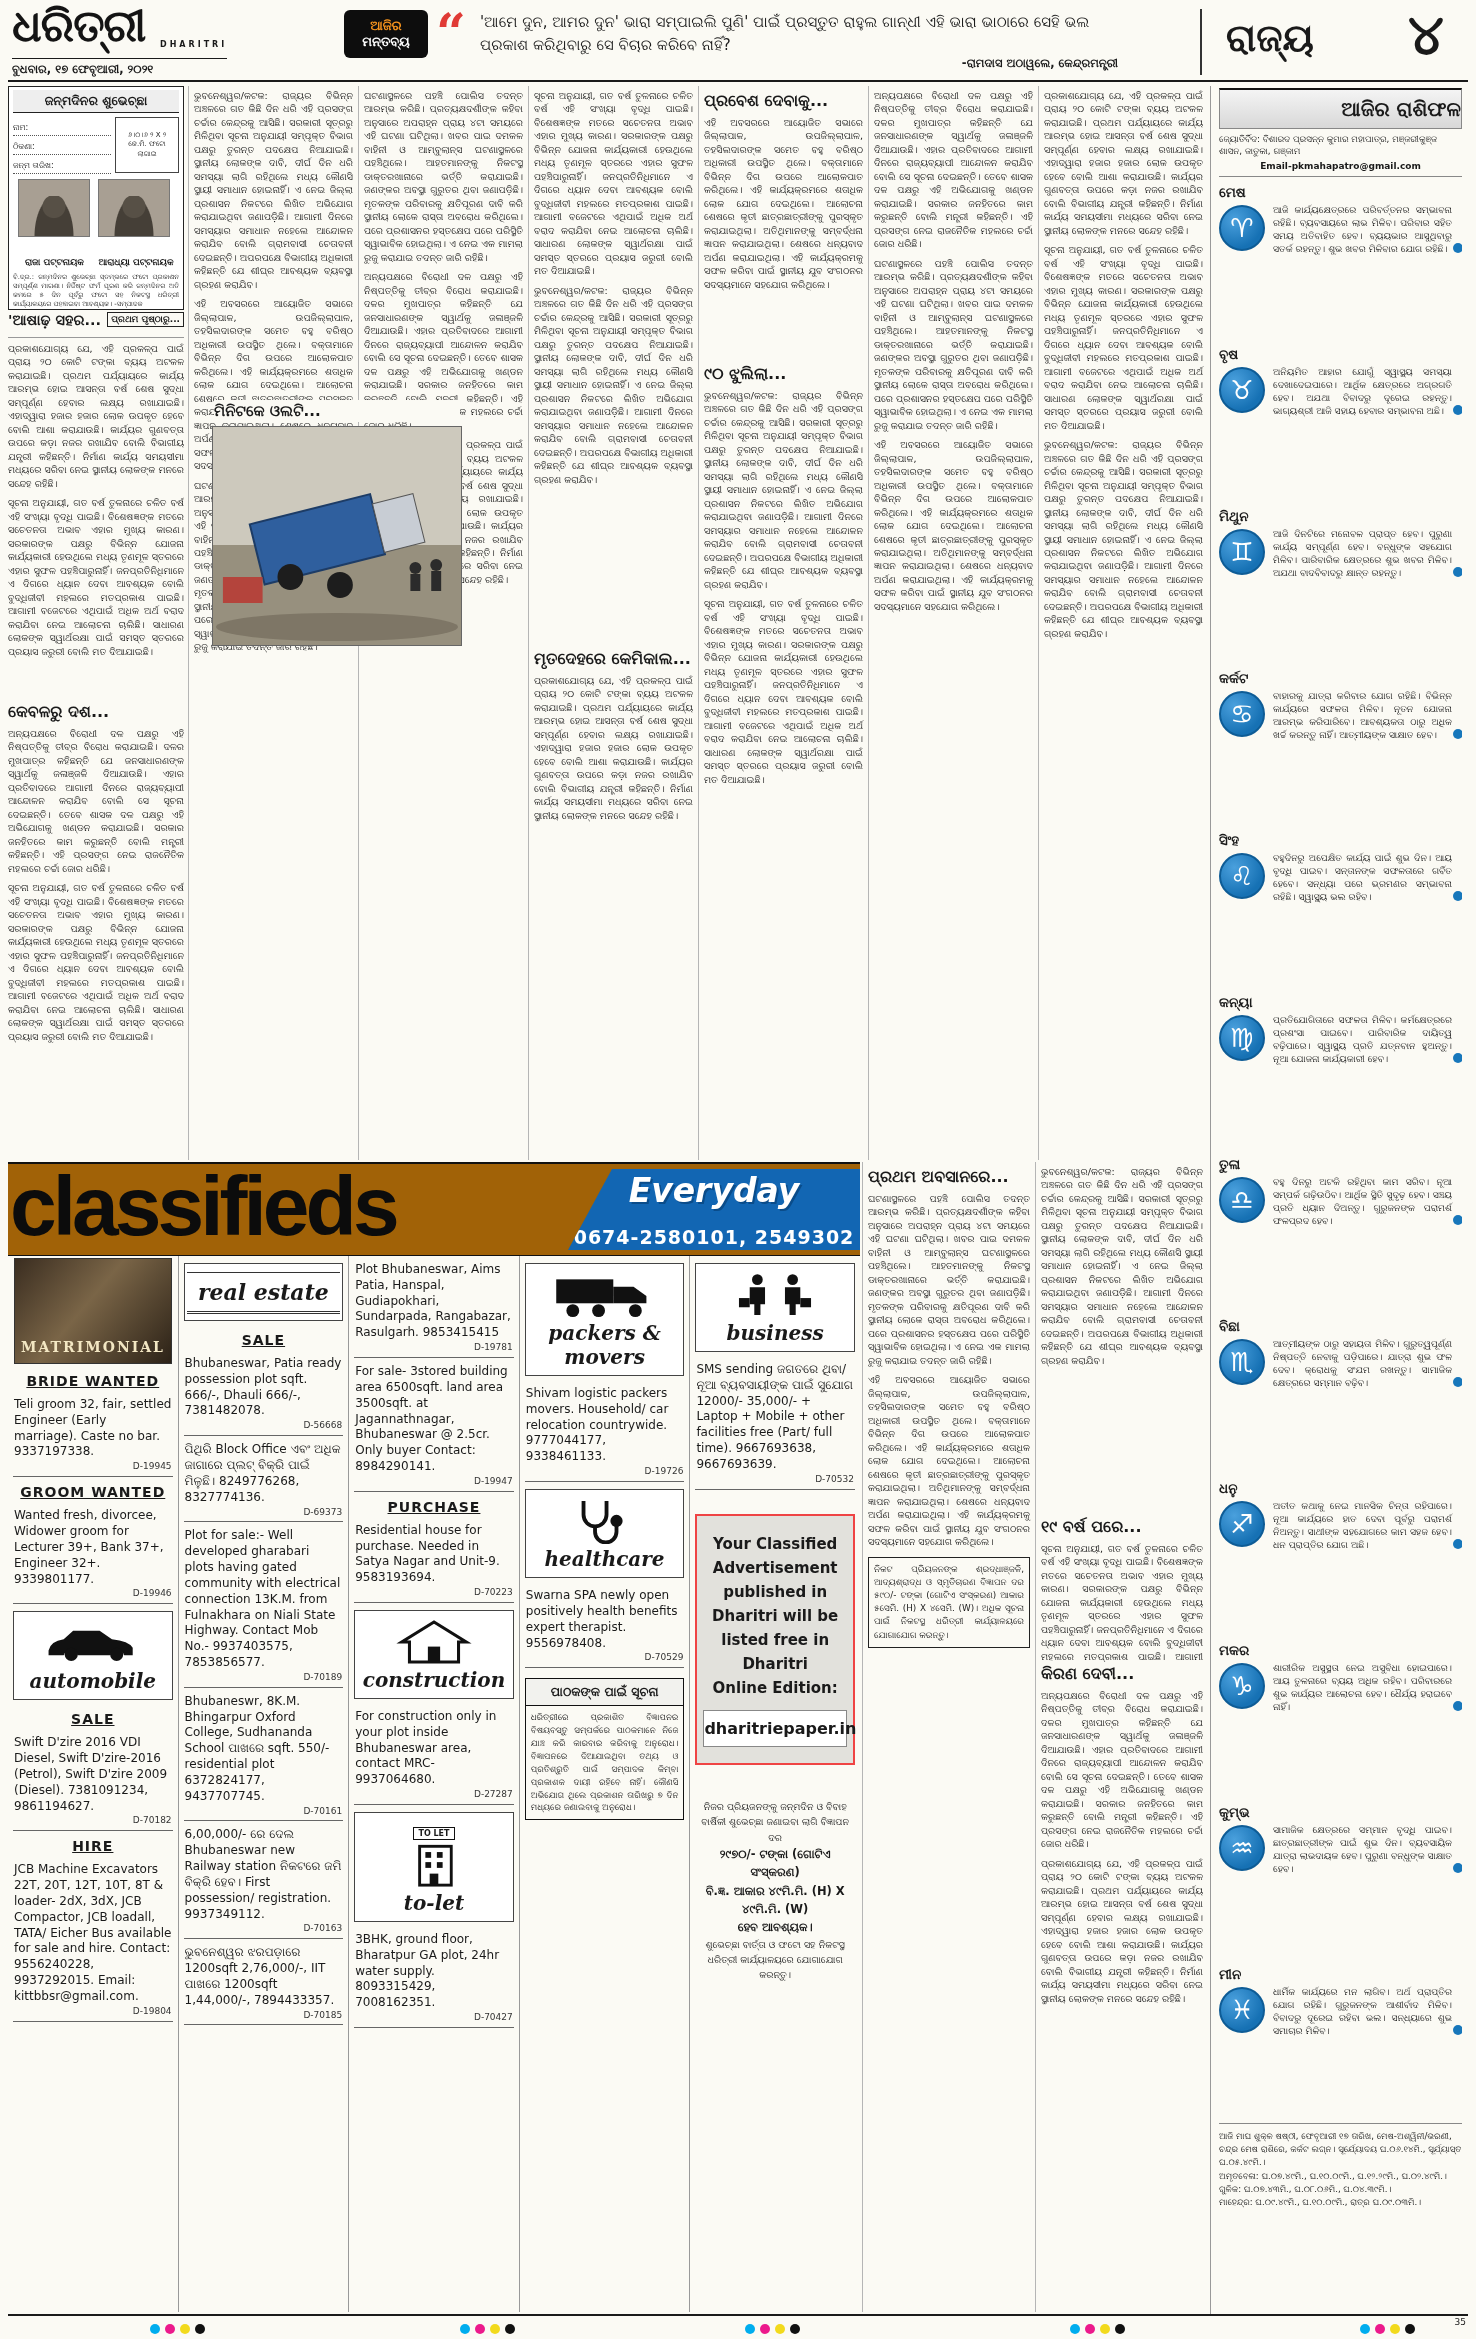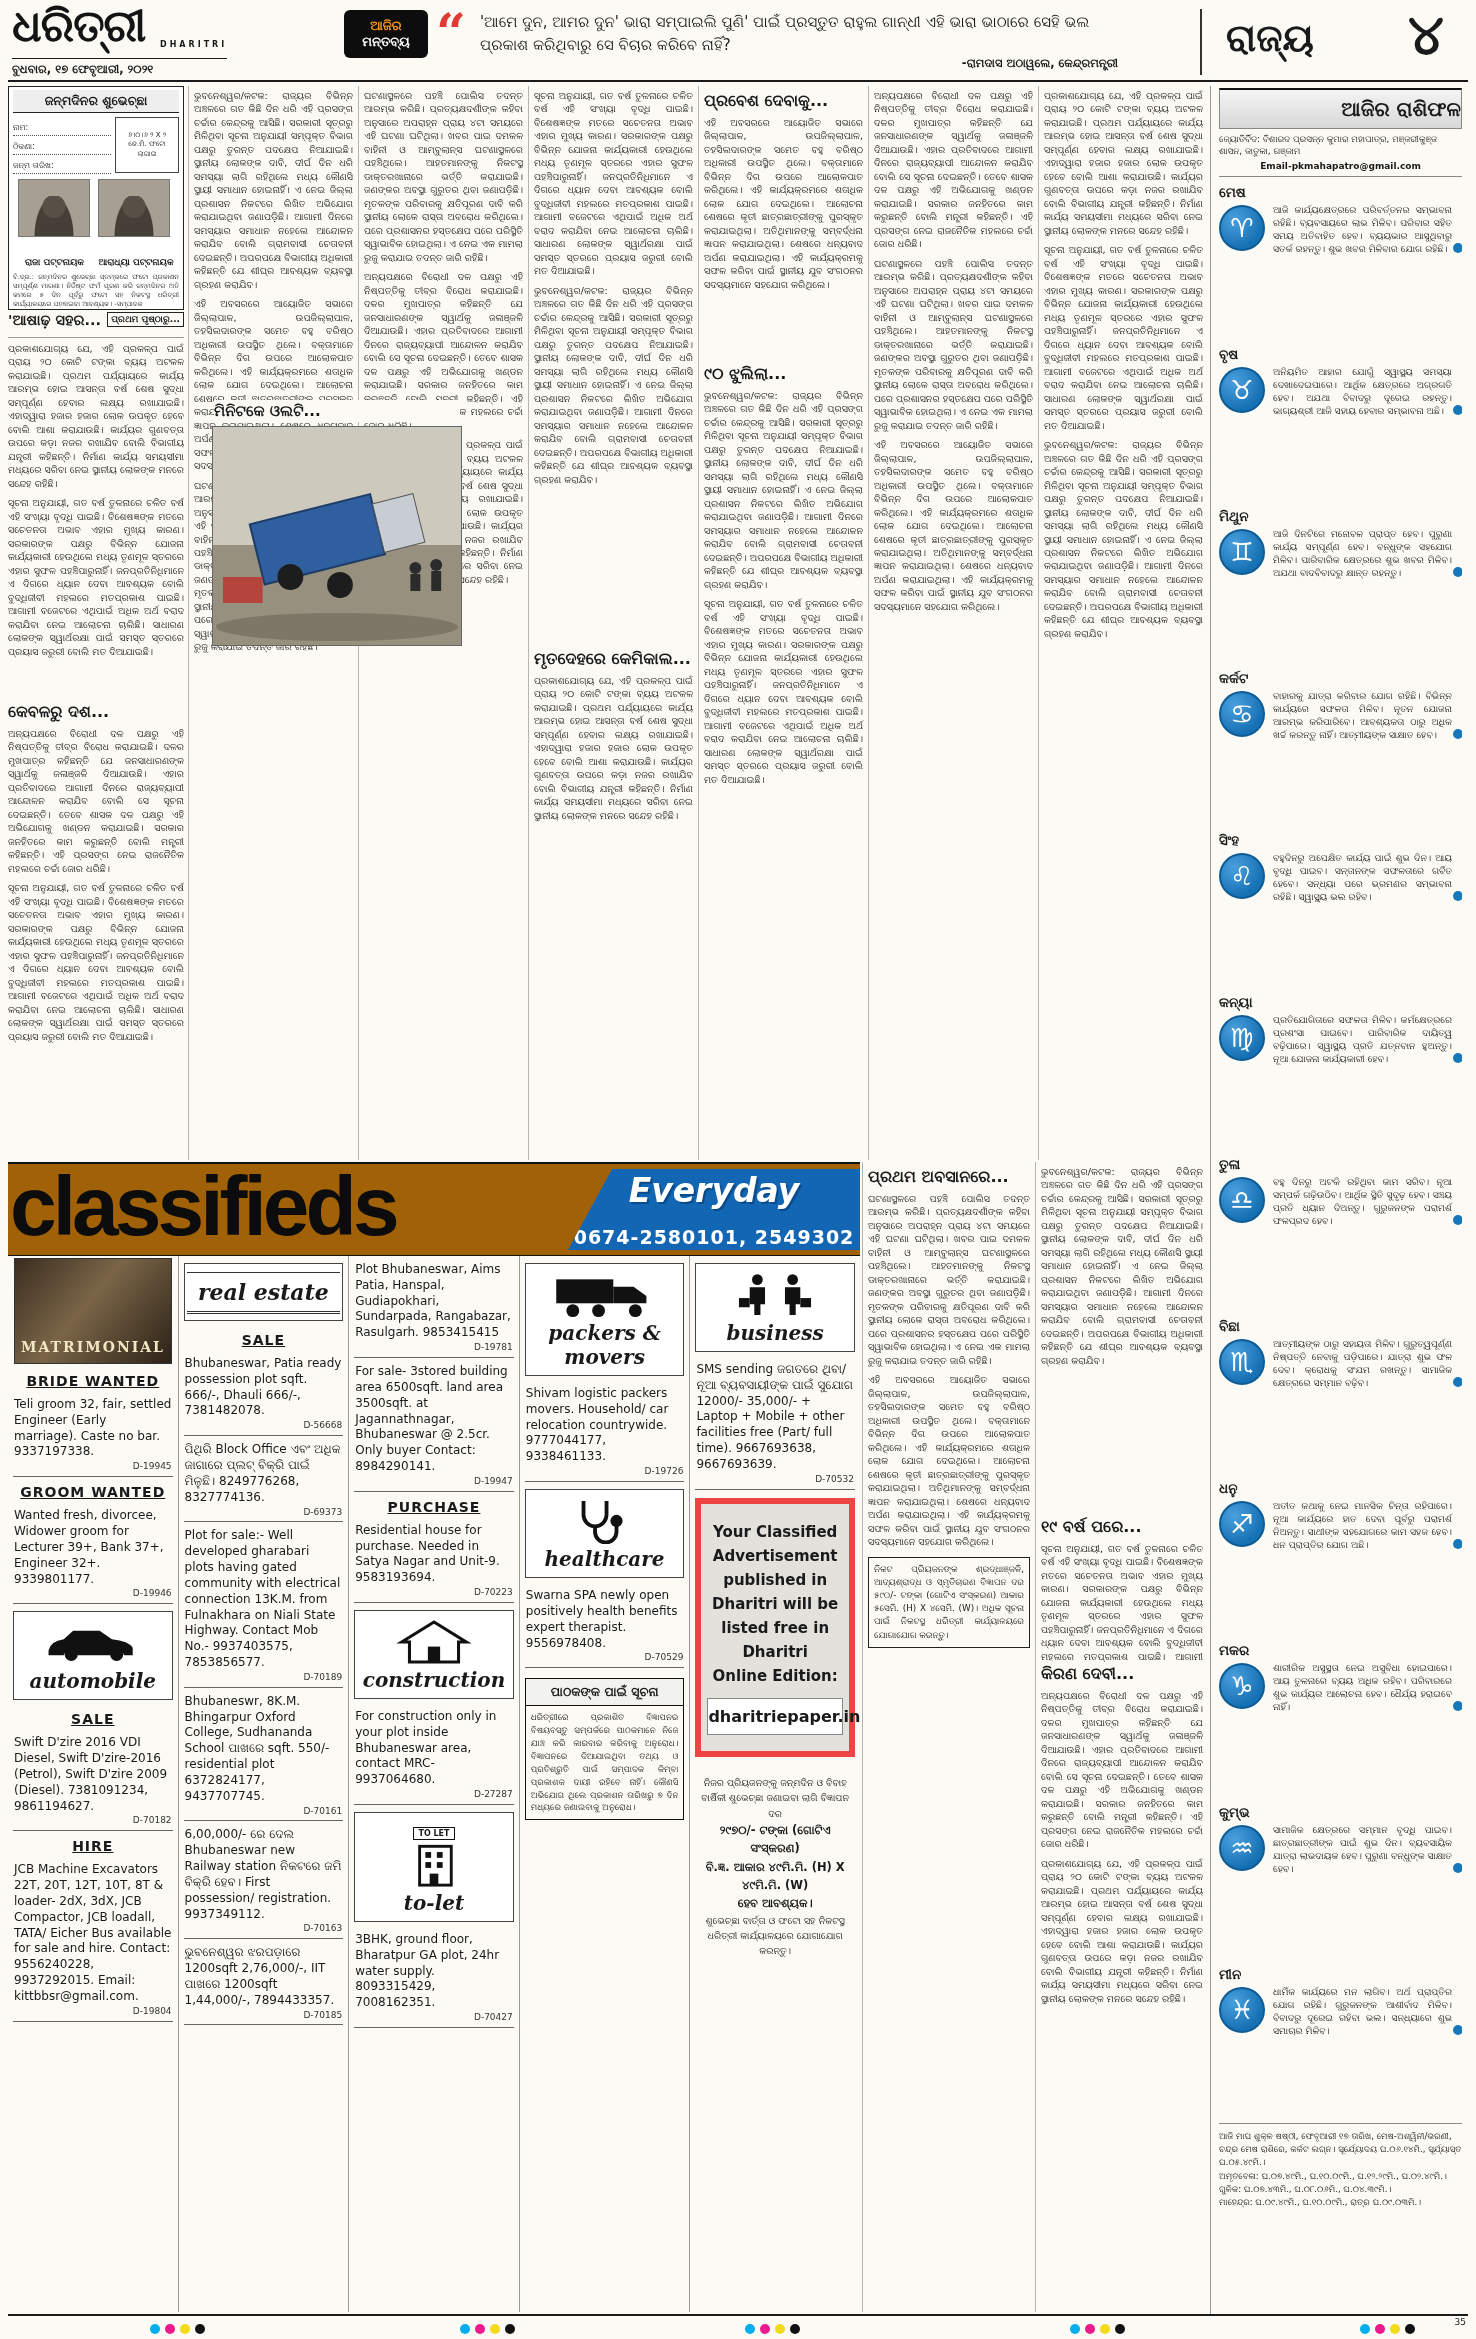--- a/index.html
+++ b/index.html
@@ -75,21 +75,21 @@
 .ad{font-size:12px;line-height:1.32;padding:6px 1px 3px;border-bottom:1px solid #666;position:relative}
 .ad-ref{display:block;text-align:right;font-size:9px;color:#333;margin-top:1px}
 .ad-cat{text-align:center;font-weight:800;font-size:14px;letter-spacing:1px;text-decoration:underline;padding:7px 0 2px}
 .ad-logo{border:1.2px solid #444;margin:7px 0 4px;padding:8px 2px 6px;text-align:center;background:#fff}
 .script{font-family:"DejaVu Serif",serif;font-style:italic;font-weight:700;font-size:20px}
 .icon{width:104px;height:46px;fill:#111;display:block;margin:0 auto 3px}
 .re-inner{display:block;border-top:1px solid #333;border-bottom:3px double #333;padding:6px 0;font-size:22px}
 .matr{height:106px;background:linear-gradient(130deg,#3a2d20 0%,#7a6547 45%,#2c2217 100%);position:relative;margin:2px 1px 2px;border:1px solid #333}
 .matr-label{position:absolute;left:6px;bottom:8px;color:#f3e7c3;font-family:"DejaVu Serif",serif;font-size:14px;letter-spacing:2px;font-weight:700}
 .tolet-sign{display:inline-block;border:1px solid #111;font-size:8px;font-weight:700;padding:1px 4px;margin-bottom:2px;background:#fff}
-.promo{background:#e2e1dc;border:6px solid #ef4444;text-align:center;padding:16px 6px;margin:8px 0;font-size:15px;font-weight:600;line-height:1.6}
+.promo{background:#e2e1dc;border:2px solid #ef4444;text-align:center;padding:16px 6px;margin:24px 0;font-size:15px;font-weight:600;line-height:1.6}
 .promo-body{white-space:pre-line;display:block}
 .promo-site{font-size:16px;font-weight:800;margin-top:10px;background:#fff;display:block;padding:5px 0;border:1px solid #888}
 .notice-box{border:1.5px solid #111;margin-top:10px}
 .notice-title{text-align:center;font-weight:800;font-size:12.5px;border-bottom:1.2px solid #111;padding:5px 0;background:#f2f2ee}
 .notice-body{font-size:8.6px;line-height:1.5;padding:5px;text-align:justify}
 .rates{font-size:9.5px;text-align:center;line-height:1.6;padding:10px 2px}
 .rates strong{display:block;font-size:11.5px}
 
 
 .horoscope{position:absolute;left:1210px;top:86px;width:258px;height:2228px;border-left:1px solid #999;padding:0 6px 0 8px;overflow:hidden}

